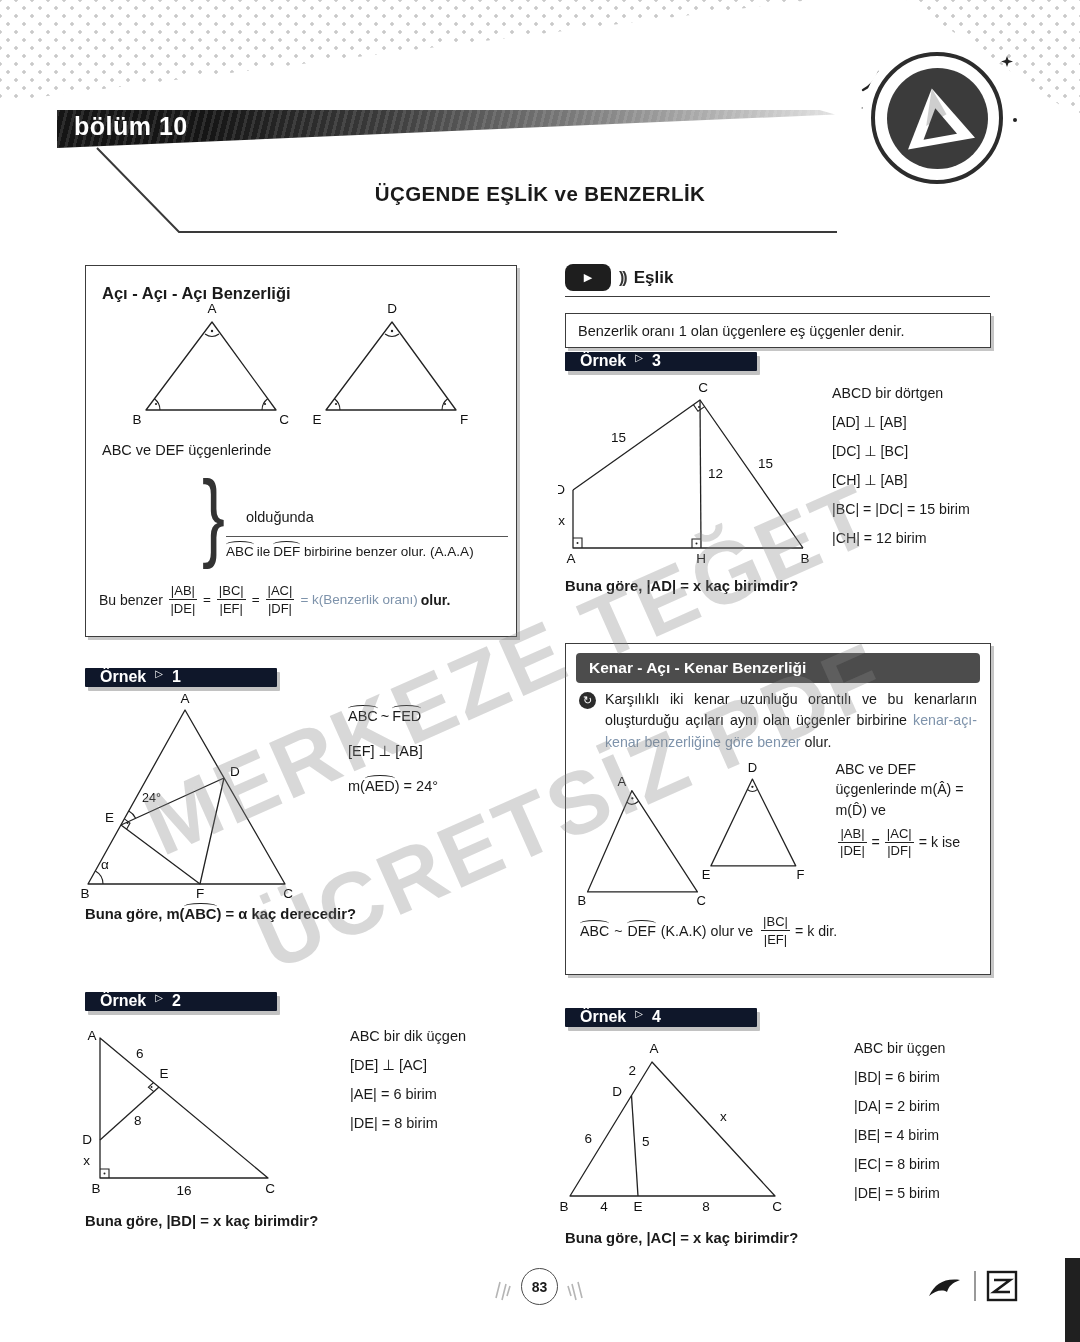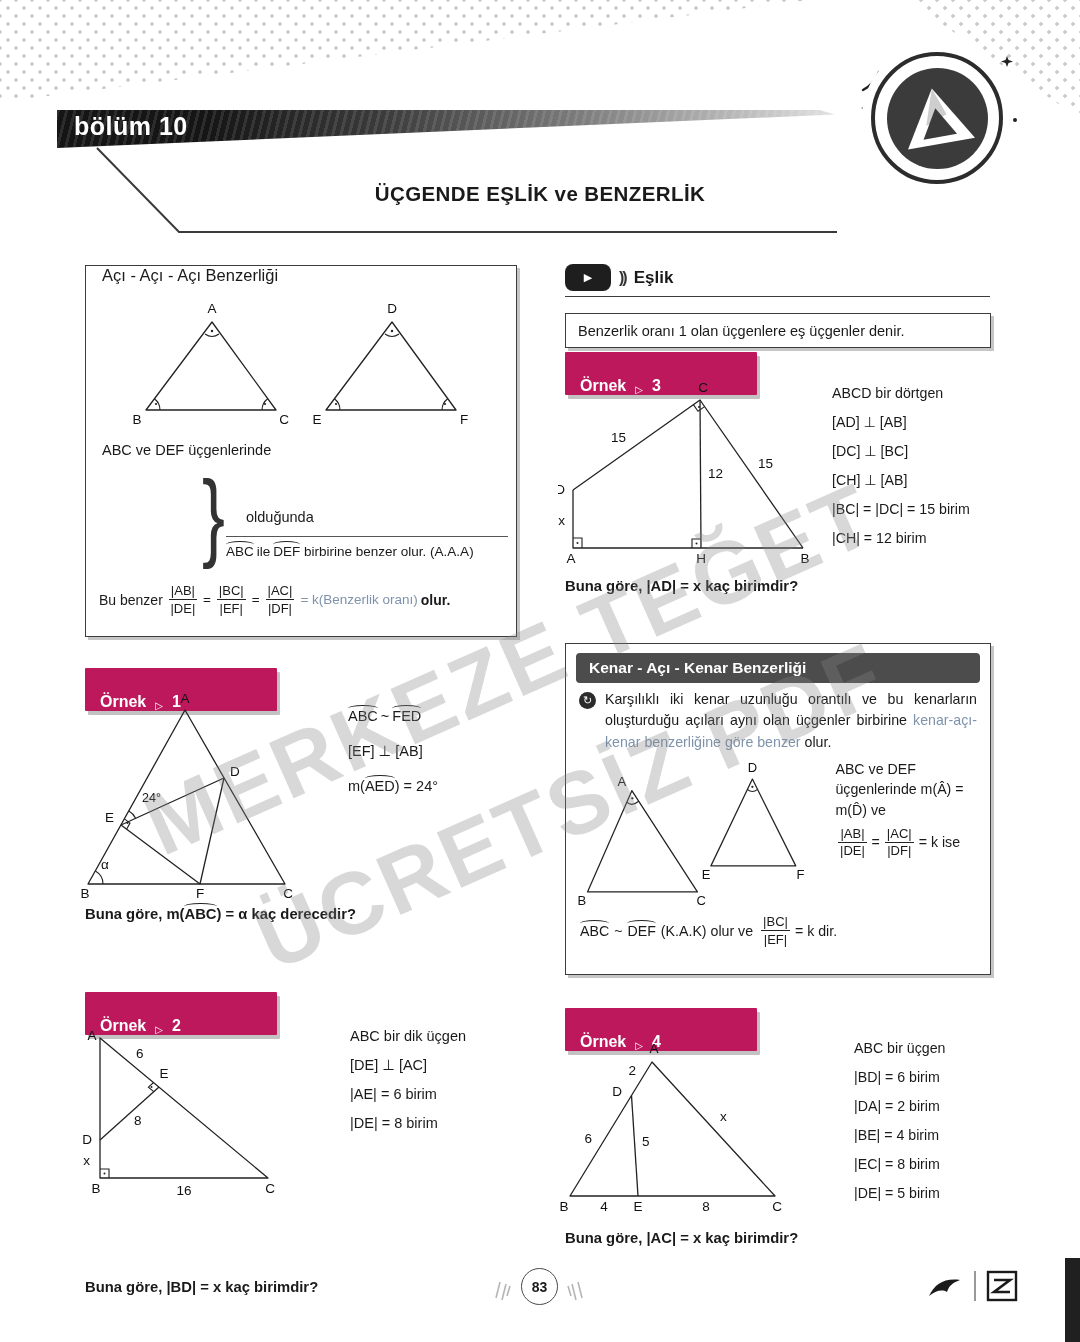--- a/index.html
+++ b/index.html
@@ -27,34 +27,34 @@
   
   .logo { left:855px; top:38px; width:170px; height:170px; }
   .logo-ring { position:absolute; left:16px; top:14px; width:132px; height:132px; border-radius:50%;
     border:4.5px solid #2c2c2c; background:#fff; box-shadow:0 0 0 9px #fff;
     display:flex; align-items:center; justify-content:center; }
   .logo-inner { width:101px; height:101px; border-radius:50%; background:#3b3b3b;
     display:flex; align-items:center; justify-content:center; }
 
   
   .box { position:absolute; border:1.6px solid #3c3c3c; background:#fff; box-shadow:3px 3px 0 #c6c6c6; }
-  .b1-title { position:absolute; left:16px; top:0; font-weight:normal; font-size:16.5px; }
+  .b1-title { position:absolute; left:16px; top:18px; font-weight:bold; font-size:16.5px; }
   .b1-intro { position:absolute; left:16px; top:176px; font-size:14.5px; }
   .b1-eqs { position:absolute; left:16px; top:204px; font-size:14.5px; line-height:31px; }
   .b1-brace { position:absolute; left:116px; top:200px; font-size:98px; line-height:98px; font-weight:400;
     color:#333; transform:scaleX(0.7); transform-origin:left center; }
   .b1-when { position:absolute; left:160px; top:243px; font-size:14.5px; }
   .b1-result { position:absolute; left:140px; top:270px; width:282px; border-top:1.3px solid #555;
     padding-top:7px; font-size:13.5px; }
   .b1-formula { position:absolute; left:13px; top:318px; width:408px; display:flex; align-items:center;
     gap:3px; font-size:13.5px; white-space:nowrap; }
 
   
-  .ornek { position:absolute; width:192px; height:43px; background:#be185d; color:#fff; display:flex;
-    align-items:flex-end; padding-left:15px; gap:9px; font-size:16px; font-weight:bold;
+  .ornek { position:absolute; width:192px; height:19px; background:#0f172a; color:#fff; display:flex;
+    align-items:flex-start; padding-left:15px; gap:9px; font-size:16px; font-weight:bold;
     box-shadow:3px 4px 0 #c2c2c2; border-radius:1px; }
   .ornek .sep { font-size:10px; font-weight:normal; }
 
   
   .frac { display:inline-block; vertical-align:middle; text-align:center; line-height:1.05; font-size:13px; margin:0 3px; }
   .frac .num { display:block; border-bottom:1.1px solid #222; padding:0 2px 1.5px; }
   .frac .den { display:block; padding-top:1.5px; }
   .arc { position:relative; display:inline-block; }
   .arc::before { content:""; position:absolute; left:0; right:0; top:-3px; height:6px;
     border-top:1.4px solid #222; border-radius:50%; }
@@ -247,21 +247,21 @@
   <text x="54" y="97">8</text>
   <text x="10" y="137" text-anchor="end">x</text>
   <text x="104" y="167" text-anchor="middle">16</text>
 </svg>
 <div class="side-text" style="left:350px; top:1028px;">
   <div class="ln">ABC bir dik üçgen</div>
   <div class="ln">[DE] ⊥ [AC]</div>
   <div class="ln">|AE| = 6 birim</div>
   <div class="ln">|DE| = 8 birim</div>
 </div>
-<div class="question" style="left:85px; top:1279px;">Buna göre, |BD| = x kaç birimdir?</div>
+<div class="question" style="left:85px; top:1213px;">Buna göre, |BD| = x kaç birimdir?</div>
 
 <div class="abs eslik-head">
   <div class="play-pill">
       <span>▶</span>
     </div>
   <span class="paren">))</span>
   <span class="eslik-title">Eşlik</span>
 </div>
 <div class="abs eslik-underline"></div>
 <div class="box eslik-box">

